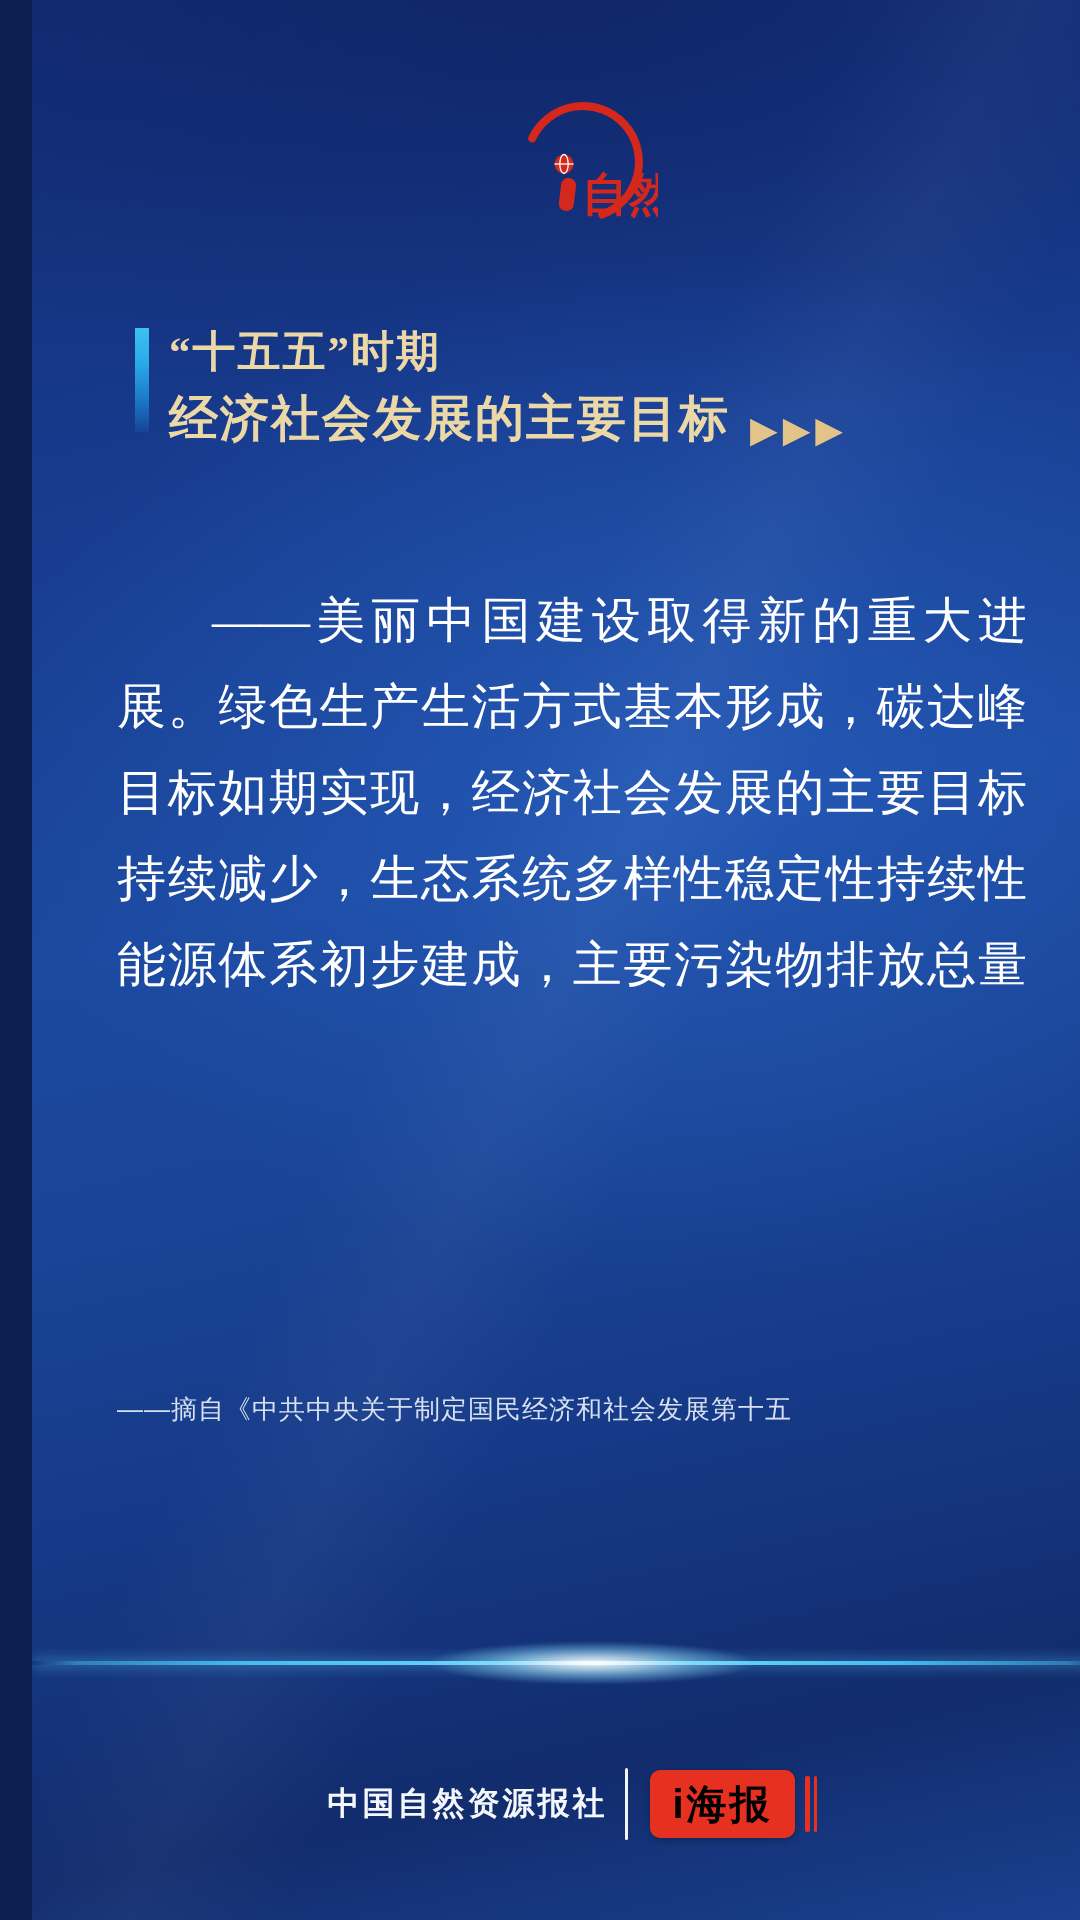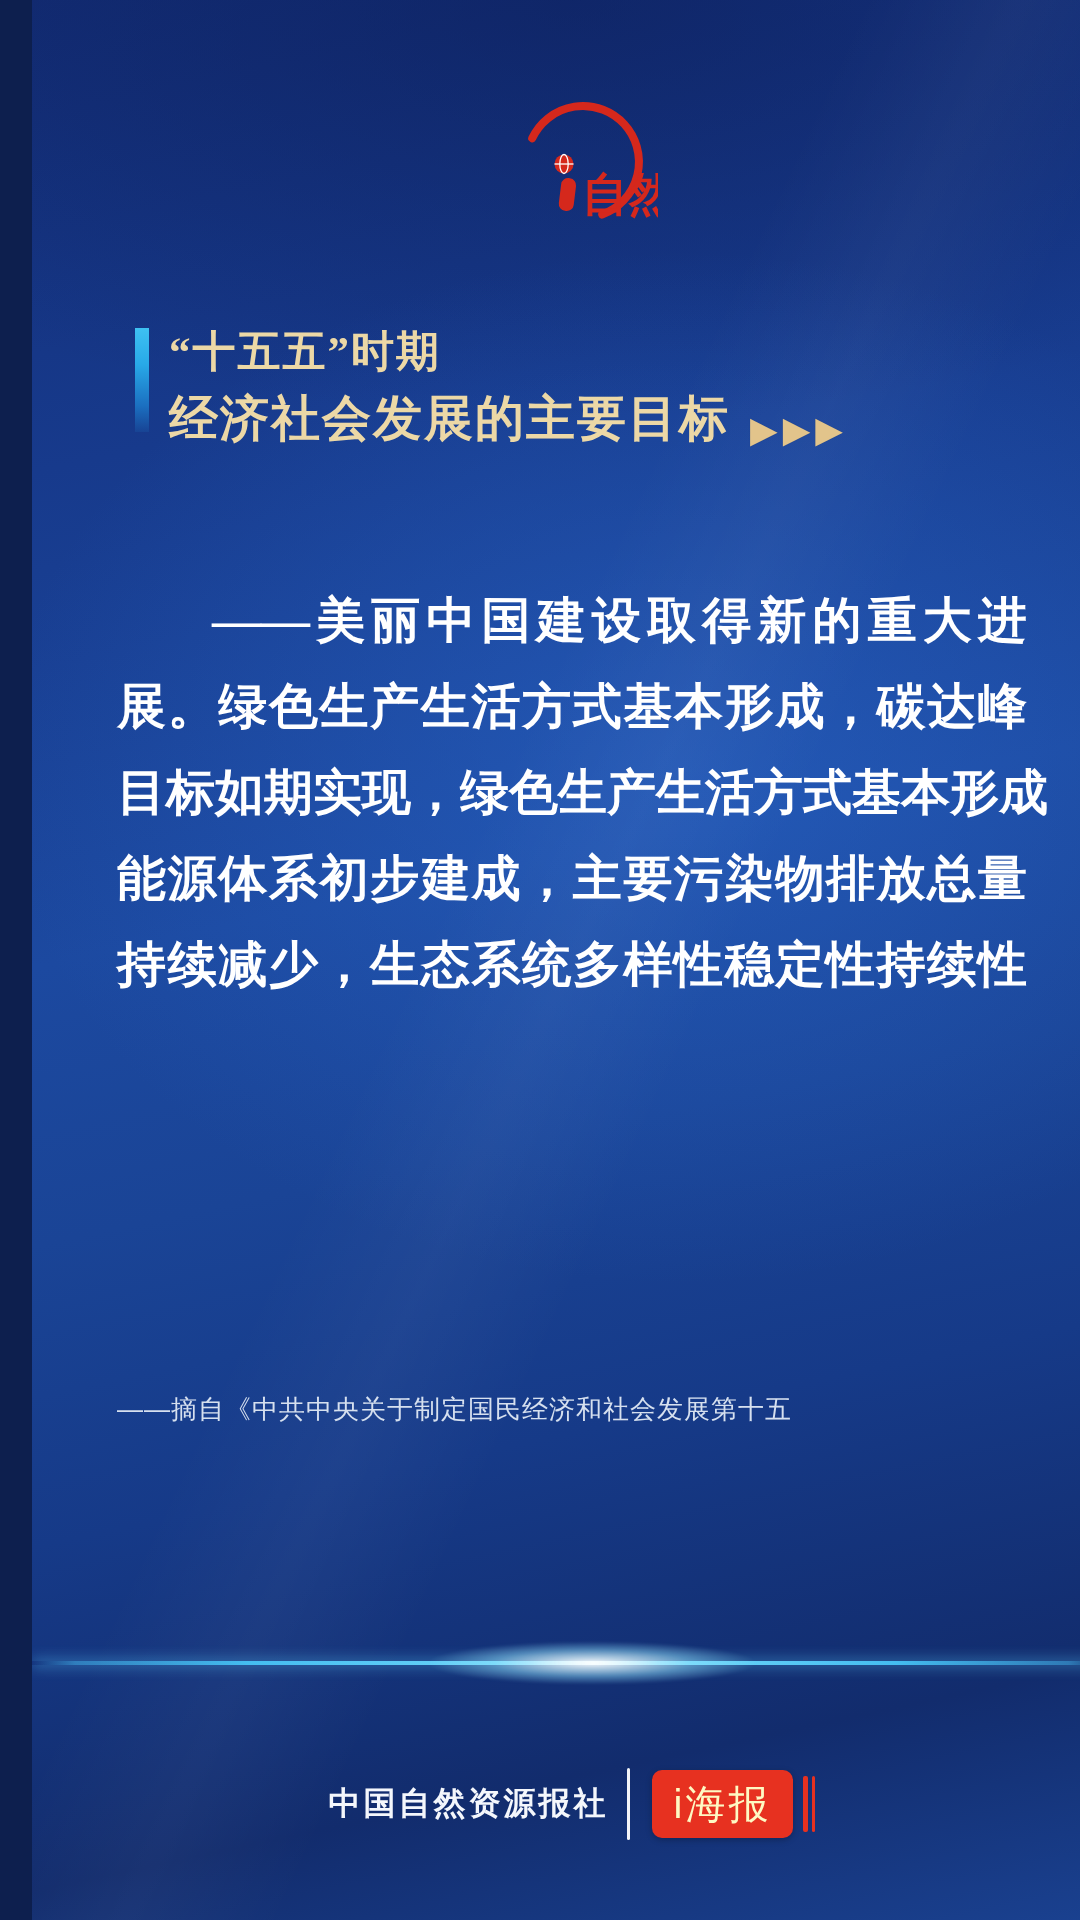--- a/index.html
+++ b/index.html
@@ -39,21 +39,21 @@
     color: #e2c48b;
     font-family: "DejaVu Sans", sans-serif;
     text-shadow: 0 0 1px rgba(0,0,0,0.2);
   }
 
   
   .body-block {
     position: absolute; left: 85px; top: 578px; width: 910px;
     color: #ffffff;
     font-family: "Liberation Serif", "DejaVu Serif", serif;
-    font-weight: bold;
+    font-weight: normal;
   }
   .body-line {
     font-size: 49px; line-height: 86px; height: 86px;
     text-align: justify; text-align-last: justify;
     white-space: nowrap;
   }
   .body-line.first { padding-left: 95px; width: 815px; }
   .body-line.last { text-align-last: left; }
 
   
@@ -85,22 +85,22 @@
   }
   .publisher {
     color: #f4f7fc; font-size: 32px; letter-spacing: 3px;
     font-family: "Liberation Serif", "DejaVu Serif", serif; font-weight: 600;
   }
   .footer-divider {
     width: 3px; height: 72px; margin: 0 22px 0 18px;
     background: rgba(255,255,255,0.95); border-radius: 2px;
   }
   .badge {
-    background: #e73120; color: #fef9c3; border-radius: 10px;
-    font-size: 40px; font-weight: normal; letter-spacing: 3px;
+    background: #e73120; color: #000000; border-radius: 10px;
+    font-size: 40px; font-weight: bold; letter-spacing: 3px;
     padding: 12px 22px; line-height: 44px;
     font-family: "Liberation Sans", "DejaVu Sans", sans-serif;
     box-shadow: 0 2px 6px rgba(0,0,0,0.25);
   }
   .badge-echo { display: flex; align-items: center; margin-left: 6px; }
   .badge-echo .e1 { width: 5px; height: 56px; background: #e73120; margin-left: 4px; border-radius: 2px; }
   .badge-echo .e2 { width: 3px; height: 56px; background: #e73120; margin-left: 4px; border-radius: 2px; }
 </style>
 </head>
 <body>
@@ -121,23 +121,23 @@
     <div class="title-line1">“十五五”时期</div>
     <div class="title-line2-row">
       <span class="title-line2">经济社会发展的主要目标</span>
       <span class="title-arrows">▶▶▶</span>
     </div>
   </div>
 
   <div class="body-block">
     <div class="body-line first">——美丽中国建设取得新的重大进</div>
     <div class="body-line">展。绿色生产生活方式基本形成，碳达峰</div>
-    <div class="body-line">目标如期实现，绿色生产生活方式基本形成</div>
+    <div class="body-line">目标如期实现，经济社会发展的主要目标</div>
+    <div class="body-line">持续减少，生态系统多样性稳定性持续性</div>
     <div class="body-line">能源体系初步建成，主要污染物排放总量</div>
-    <div class="body-line">持续减少，生态系统多样性稳定性持续性</div>
   </div>
 
   <div class="citation-block">
     <div>——摘自《中共中央关于制定国民经济和社会发展第十五</div>
   </div>
 
   <div class="streak-line"></div>
   <div class="streak-glow"></div>
 
   <div class="footer">

